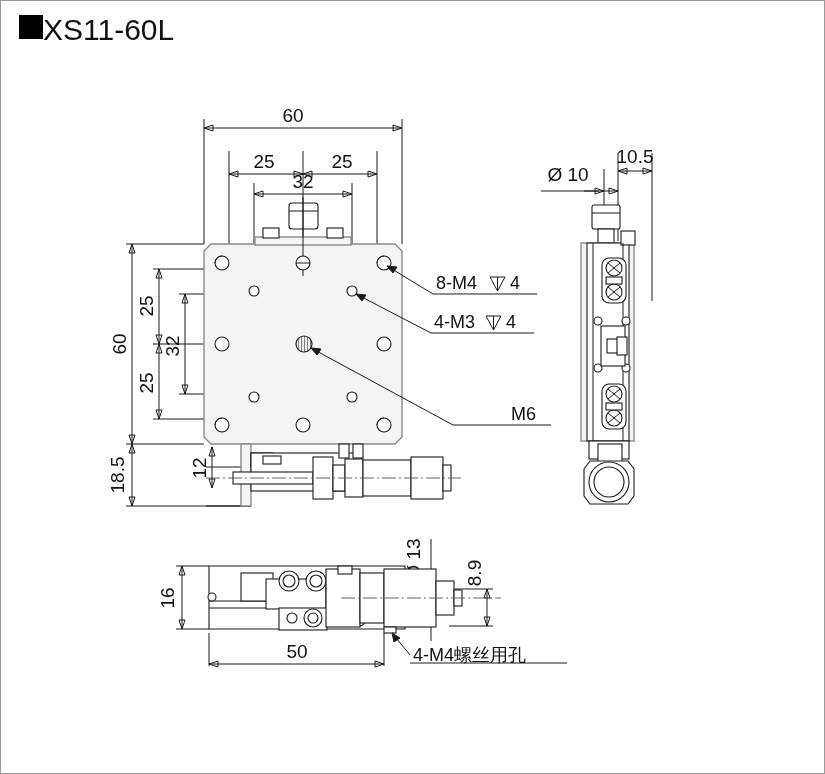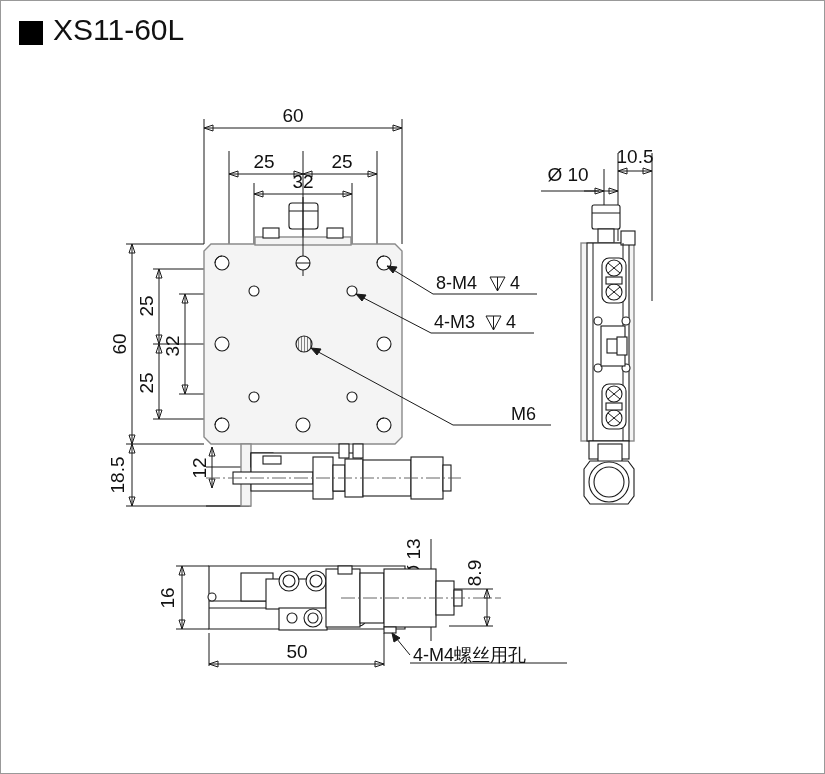--- a/index.html
+++ b/index.html
@@ -17,22 +17,22 @@
     background: #ffffff;
     border: 1px solid #999;
     box-sizing: border-box;
     overflow: hidden;
   }
   #title-bar {
     position: absolute;
     left: 18px;
     top: 14px;
     display: flex;
-    align-items: flex-end;
-    gap: 10px;
+    align-items: flex-start;
+    gap: 0;
   }
   #title-bullet {
     width: 24px;
     height: 24px;
     background: #000;
     display: inline-block;
   }
   #title-text {
     font-size: 30px;
     color: #111;

